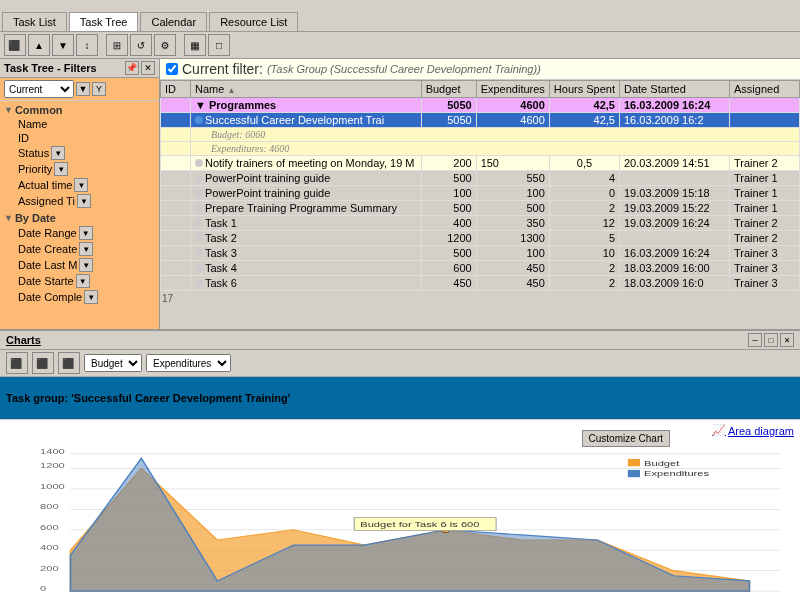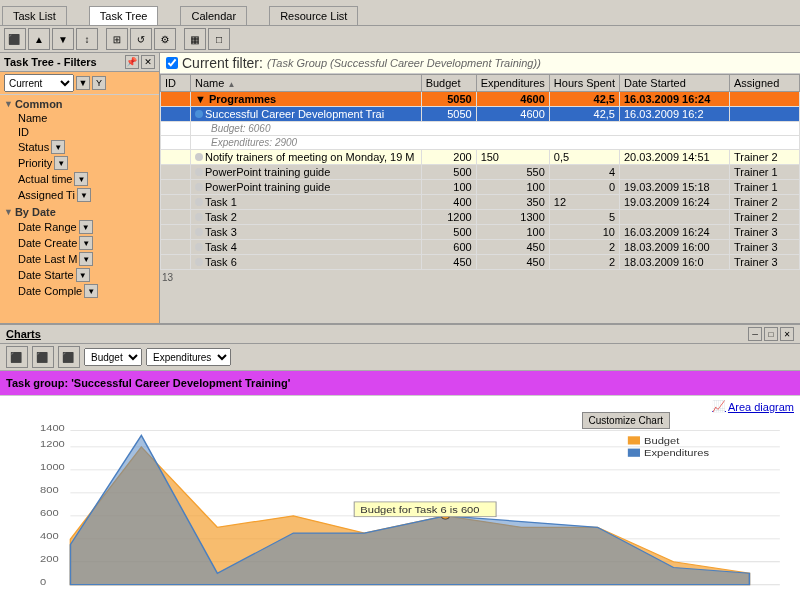--- a/index.html
+++ b/index.html
@@ -1,19 +1,19 @@
 <!DOCTYPE html>
 <html><head>
   <meta charset="utf-8">
   <style>
     * { box-sizing: border-box; margin: 0; padding: 0; font-family: 'Segoe UI', Tahoma, sans-serif; font-size: 11px; }
     body { background: #d4d0c8; width: 800px; height: 600px; overflow: hidden; }
 
     
-    .top-tabs { display: flex; background: #d4d0c8; border-bottom: 1px solid #999; padding-top: 6px; padding-left: 2px; gap: 20px; }
+    .top-tabs { display: flex; background: #d4d0c8; border-bottom: 1px solid #999; padding-top: 12px; padding-left: 2px; }
     .top-tab { padding: 3px 10px; background: #d4d0c8; border: 1px solid #999; border-bottom: none; margin-right: 2px; cursor: pointer; font-size: 11px; }
     .top-tab.active { background: #fff; }
 
     
     .toolbar { background: #d4d0c8; border-bottom: 1px solid #999; padding: 2px 4px; display: flex; align-items: center; gap: 2px; }
     .tb-btn { width: 22px; height: 22px; background: #d4d0c8; border: 1px solid #888; cursor: pointer; display: flex; align-items: center; justify-content: center; font-size: 10px; }
     .tb-sep { width: 4px; height: 22px; }
 
     
     .main { display: flex; height: 270px; }
@@ -37,46 +37,46 @@
     .filter-checkbox { width: 12px; height: 12px; }
     .filter-text { font-size: 14px; color: #333; }
     .filter-value { color: #666; font-style: italic; }
 
     
     .task-table-wrapper { flex: 1; overflow: auto; }
     .task-table { width: 100%; border-collapse: collapse; }
     .task-table th { background: #d4d0c8; border: 1px solid #999; padding: 2px 4px; text-align: left; font-weight: normal; white-space: nowrap; position: sticky; top: 0; z-index: 1; }
     .task-table td { border: 1px solid #ddd; padding: 1px 4px; white-space: nowrap; }
     .task-table tr.selected td { background: #316ac5; color: white; }
-    .task-table tr.group-row td { background: #f97316; font-weight: bold; }
-    .task-table tr.budget-row td { background: #ffffff; color: #888; font-style: italic; font-size: 10px; }
+    .task-table tr.group-row td { background: #f0abfc; font-weight: bold; }
+    .task-table tr.budget-row td { background: #fef9c3; color: #888; font-style: italic; font-size: 10px; font-family: Liberation Serif, serif; }
     .task-table tr.notify-row td { background: #ffffe0; }
     .col-id { width: 30px; }
     .col-name { min-width: 180px; }
     .col-budget { width: 55px; text-align: right; }
     .col-exp { width: 70px; text-align: right; }
     .col-hours { width: 60px; text-align: right; }
     .col-date { width: 110px; }
     .col-assigned { width: 70px; }
     .icon-dot { display: inline-block; width: 8px; height: 8px; border-radius: 50%; background: #ccc; margin-right: 2px; }
     .icon-dot-blue { background: #4a90d9; }
     .status-num { font-size: 10px; color: #555; padding: 2px; }
 
     
     .charts-area { height: 315px; background: #d4d0c8; border-top: 2px solid #999; display: flex; flex-direction: column; }
     .charts-header { background: #d4d0c8; border-bottom: 1px solid #999; padding: 2px 6px; display: flex; align-items: center; gap: 4px; justify-content: space-between; }
     .charts-title { font-weight: bold; font-size: 11px; text-decoration: underline; }
     .charts-win-btns { display: flex; gap: 2px; }
     .win-btn { width: 14px; height: 14px; background: #d4d0c8; border: 1px solid #888; cursor: pointer; font-size: 8px; display: flex; align-items: center; justify-content: center; }
     .chart-toolbar { background: #d4d0c8; border-bottom: 1px solid #aaa; padding: 2px 6px; display: flex; align-items: center; gap: 4px; }
     .chart-select { height: 18px; font-size: 10px; padding: 0 2px; }
-    .chart-group-label { font-size: 11px; font-weight: bold; padding: 6px 6px; background: #d946ef; border-bottom: 1px solid #ccc; }
+    .chart-group-label { font-size: 11px; font-weight: bold; padding: 15px 6px; background: #0369a1; border-bottom: 1px solid #ccc; }
     .chart-body { flex: 1; background: white; position: relative; overflow: hidden; }
 
-    .customize-btn { position: absolute; right: 130px; top: 16px; background: #d4d0c8; border: 1px solid #888; padding: 2px 6px; cursor: pointer; font-size: 10px; }
+    .customize-btn { position: absolute; right: 130px; top: 10px; background: #d4d0c8; border: 1px solid #888; padding: 2px 6px; cursor: pointer; font-size: 10px; }
     .area-diagram-link { position: absolute; right: 6px; top: 4px; color: #0000cc; cursor: pointer; font-size: 10px; text-decoration: underline; display: flex; align-items: center; gap: 2px; }
 
     .sort-arrow { font-size: 8px; color: #666; }
     .expand-icon { color: #666; font-size: 9px; }
     .tiny-icon { width: 14px; height: 14px; background: #d4d0c8; border: 1px solid #888; display: inline-flex; align-items: center; justify-content: center; font-size: 9px; }
   </style>
 </head>
 <body>
 
 <div class="top-tabs">
@@ -212,28 +212,28 @@
               <td class="col-hours" style="text-align: right;">42,5</td>
               <td class="col-date">16.03.2009 16:2</td>
               <td class="col-assigned"></td>
             </tr>
             <tr class="budget-row">
               <td class="col-id"></td>
               <td colspan="6" style="color: rgb(136, 136, 136); font-style: italic; font-size: 10px; padding-left: 20px;">Budget: 6060</td>
             </tr>
             <tr class="budget-row">
               <td class="col-id"></td>
-              <td colspan="6" style="color: rgb(136, 136, 136); font-style: italic; font-size: 10px; padding-left: 20px;">Expenditures: 2900</td>
+              <td colspan="6" style="color: rgb(136, 136, 136); font-style: italic; font-size: 10px; padding-left: 20px;">Expenditures: 4600</td>
             </tr>
             <tr class="notify-row">
               <td class="col-id"></td>
               <td class="col-name"><span class="icon-dot"></span>Notify trainers of meeting on Monday, 19 M</td>
               <td class="col-budget" style="text-align: right;">200</td>
               <td class="col-exp" style="text-align: left;">150</td>
-              <td class="col-hours" style="text-align: left;">0,5</td>
+              <td class="col-hours" style="text-align: center;">0,5</td>
               <td class="col-date">20.03.2009 14:51</td>
               <td class="col-assigned">Trainer 2</td>
             </tr>
             <tr>
               <td class="col-id"></td>
               <td class="col-name"><span class="icon-dot"></span>PowerPoint training guide</td>
               <td class="col-budget" style="text-align: right;">500</td>
               <td class="col-exp" style="text-align: right;">550</td>
               <td class="col-hours" style="text-align: right;">4</td>
               <td class="col-date"></td>
@@ -243,24 +243,33 @@
               <td class="col-id"></td>
               <td class="col-name"><span class="icon-dot"></span>PowerPoint training guide</td>
               <td class="col-budget" style="text-align: right;">100</td>
               <td class="col-exp" style="text-align: right;">100</td>
               <td class="col-hours" style="text-align: right;">0</td>
               <td class="col-date">19.03.2009 15:18</td>
               <td class="col-assigned">Trainer 1</td>
             </tr>
             <tr>
               <td class="col-id"></td>
+              <td class="col-name"><span class="icon-dot"></span>Prepare Training Programme Summary</td>
+              <td class="col-budget" style="text-align: right;">500</td>
+              <td class="col-exp" style="text-align: right;">500</td>
+              <td class="col-hours" style="text-align: right;">2</td>
+              <td class="col-date">19.03.2009 15:22</td>
+              <td class="col-assigned">Trainer 1</td>
+            </tr>
+            <tr>
+              <td class="col-id"></td>
               <td class="col-name"><span class="icon-dot"></span>Task 1</td>
               <td class="col-budget" style="text-align: right;">400</td>
               <td class="col-exp" style="text-align: right;">350</td>
-              <td class="col-hours" style="text-align: left;">12</td>
+              <td class="col-hours" style="text-align: right;">12</td>
               <td class="col-date">19.03.2009 16:24</td>
               <td class="col-assigned">Trainer 2</td>
             </tr>
             <tr>
               <td class="col-id"></td>
               <td class="col-name"><span class="icon-dot"></span>Task 2</td>
               <td class="col-budget" style="text-align: right;">1200</td>
               <td class="col-exp" style="text-align: right;">1300</td>
               <td class="col-hours" style="text-align: right;">5</td>
               <td class="col-date"></td>
@@ -288,21 +297,21 @@
               <td class="col-id"></td>
               <td class="col-name"><span class="icon-dot"></span>Task 6</td>
               <td class="col-budget" style="text-align: right;">450</td>
               <td class="col-exp" style="text-align: right;">450</td>
               <td class="col-hours" style="text-align: right;">2</td>
               <td class="col-date">18.03.2009 16:0</td>
               <td class="col-assigned">Trainer 3</td>
             </tr>
           </tbody>
       </table>
-      <div class="status-num">13</div>
+      <div class="status-num">17</div>
     </div>
   </div>
 </div>
 
 <div class="charts-area">
   <div class="charts-header">
     <span class="charts-title">Charts</span>
     <div class="charts-win-btns">
       <button class="win-btn">─</button>
       <button class="win-btn">□</button>

